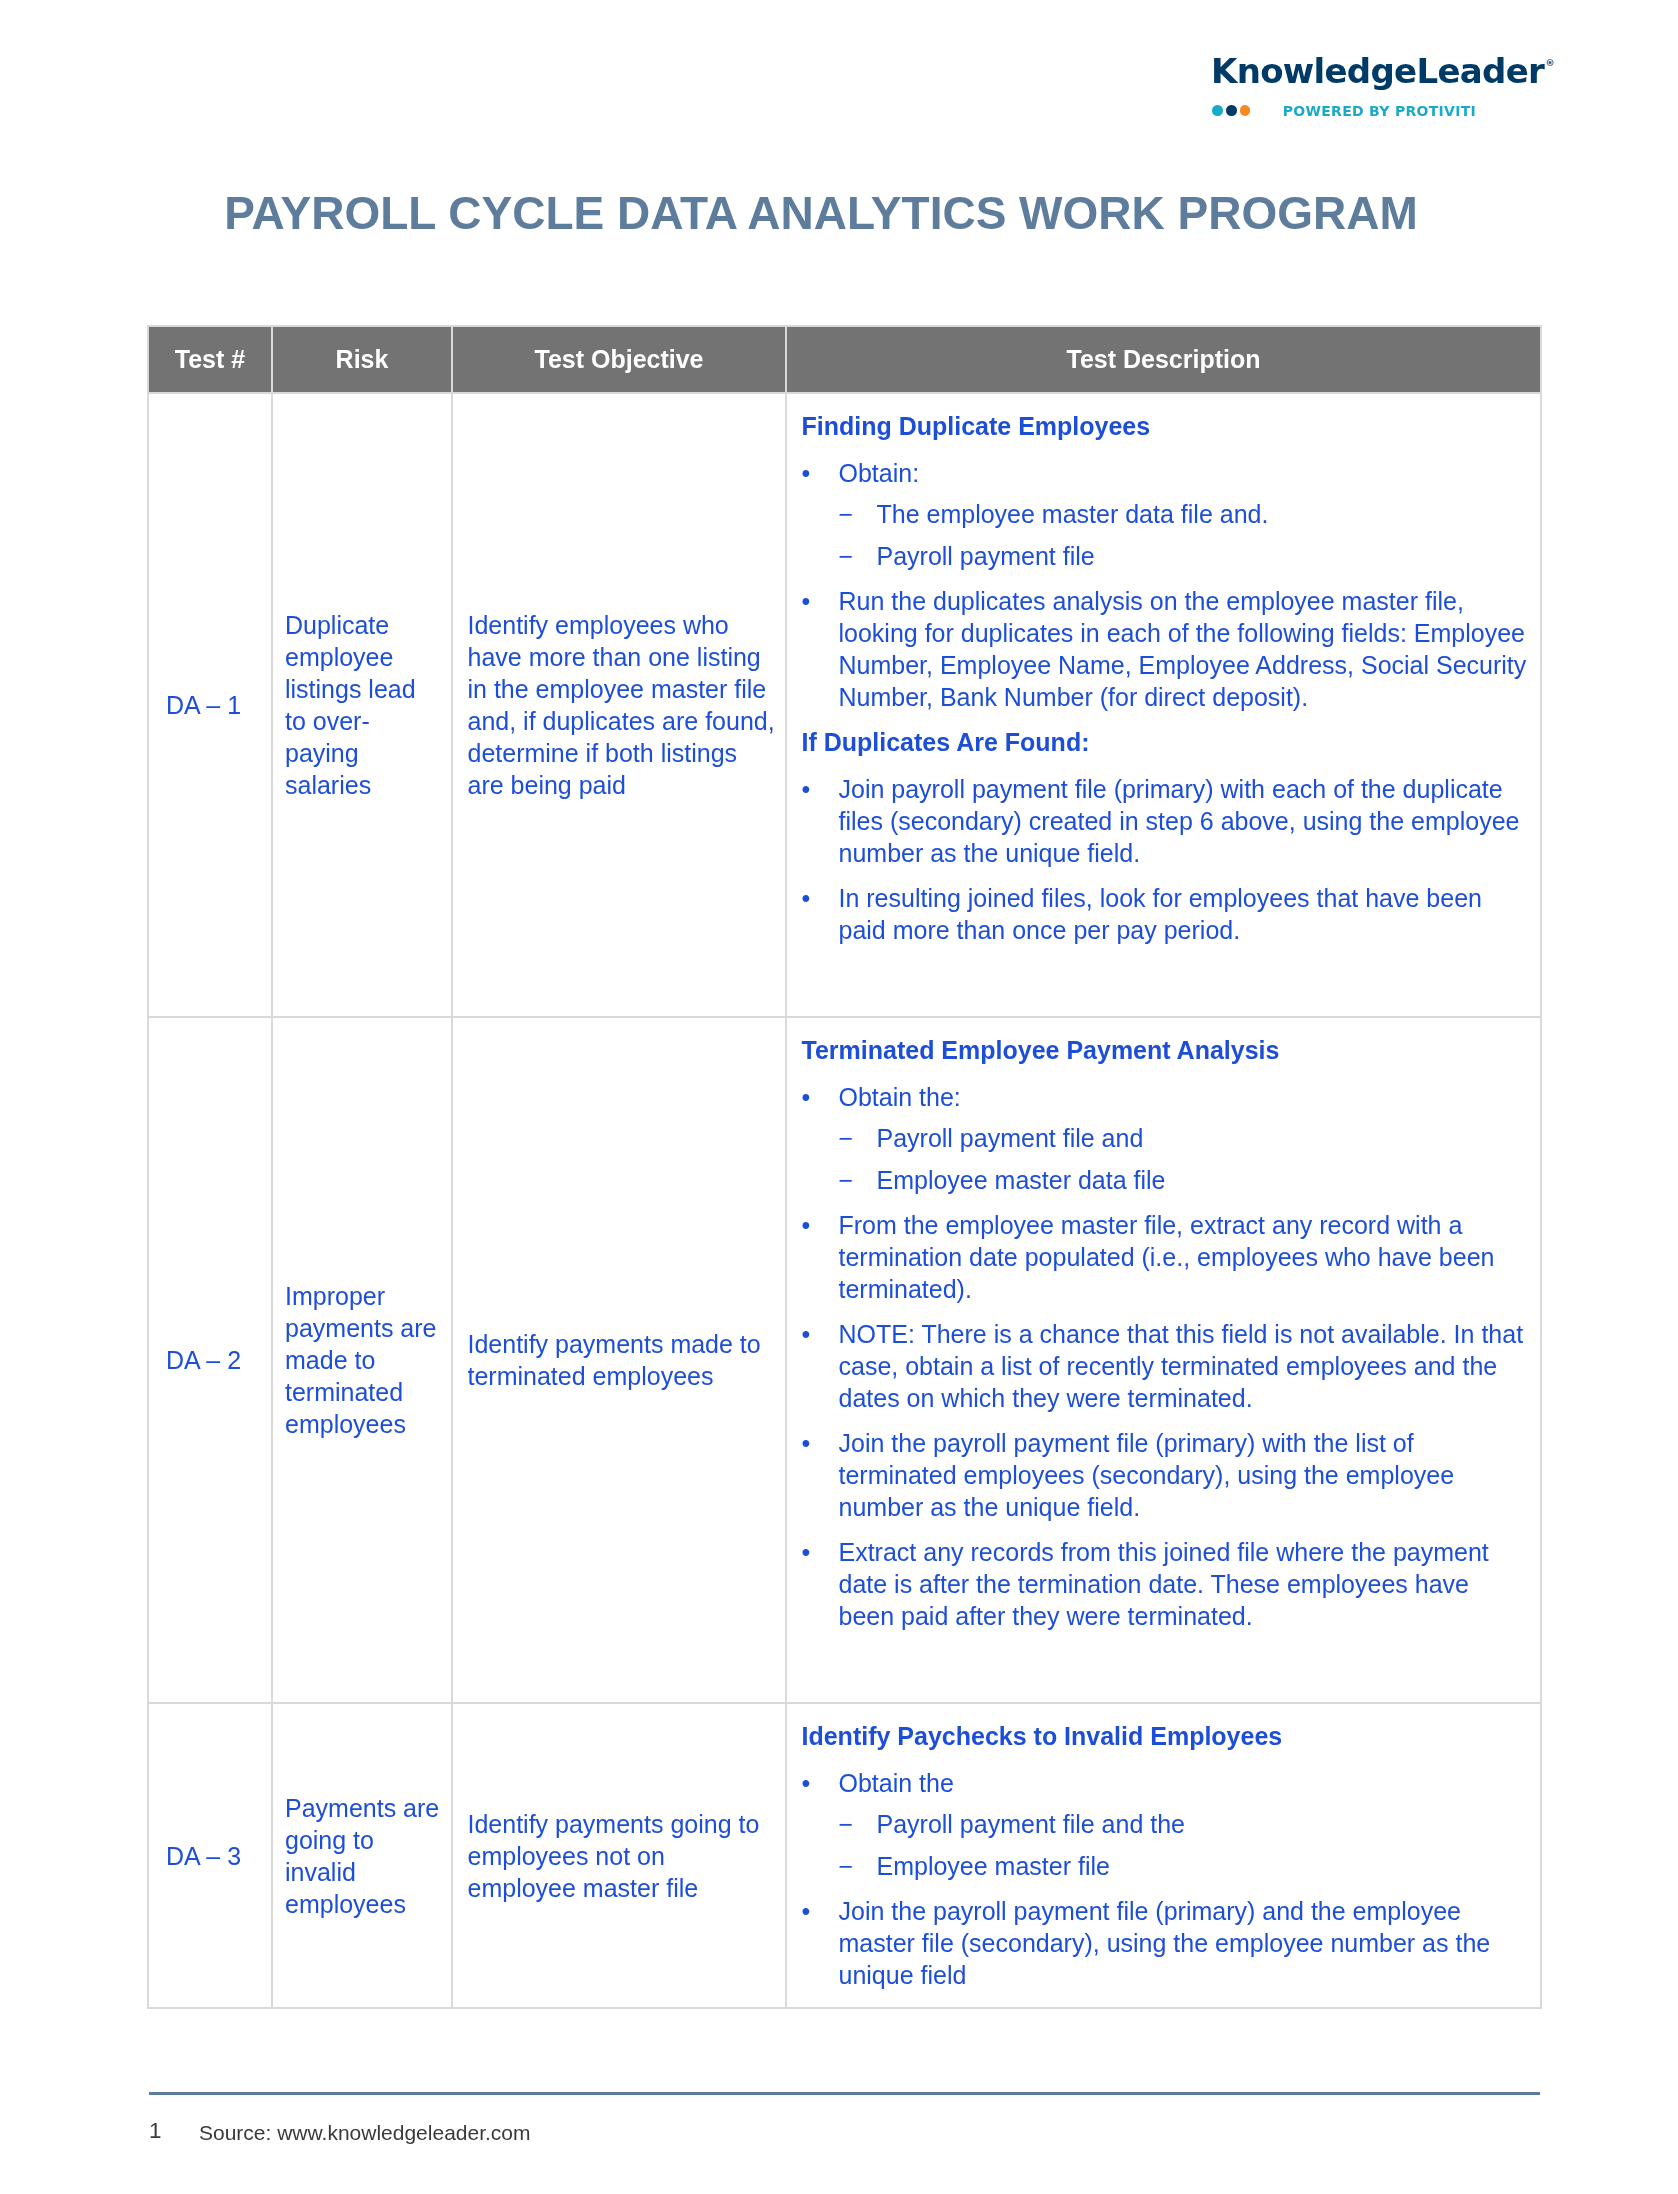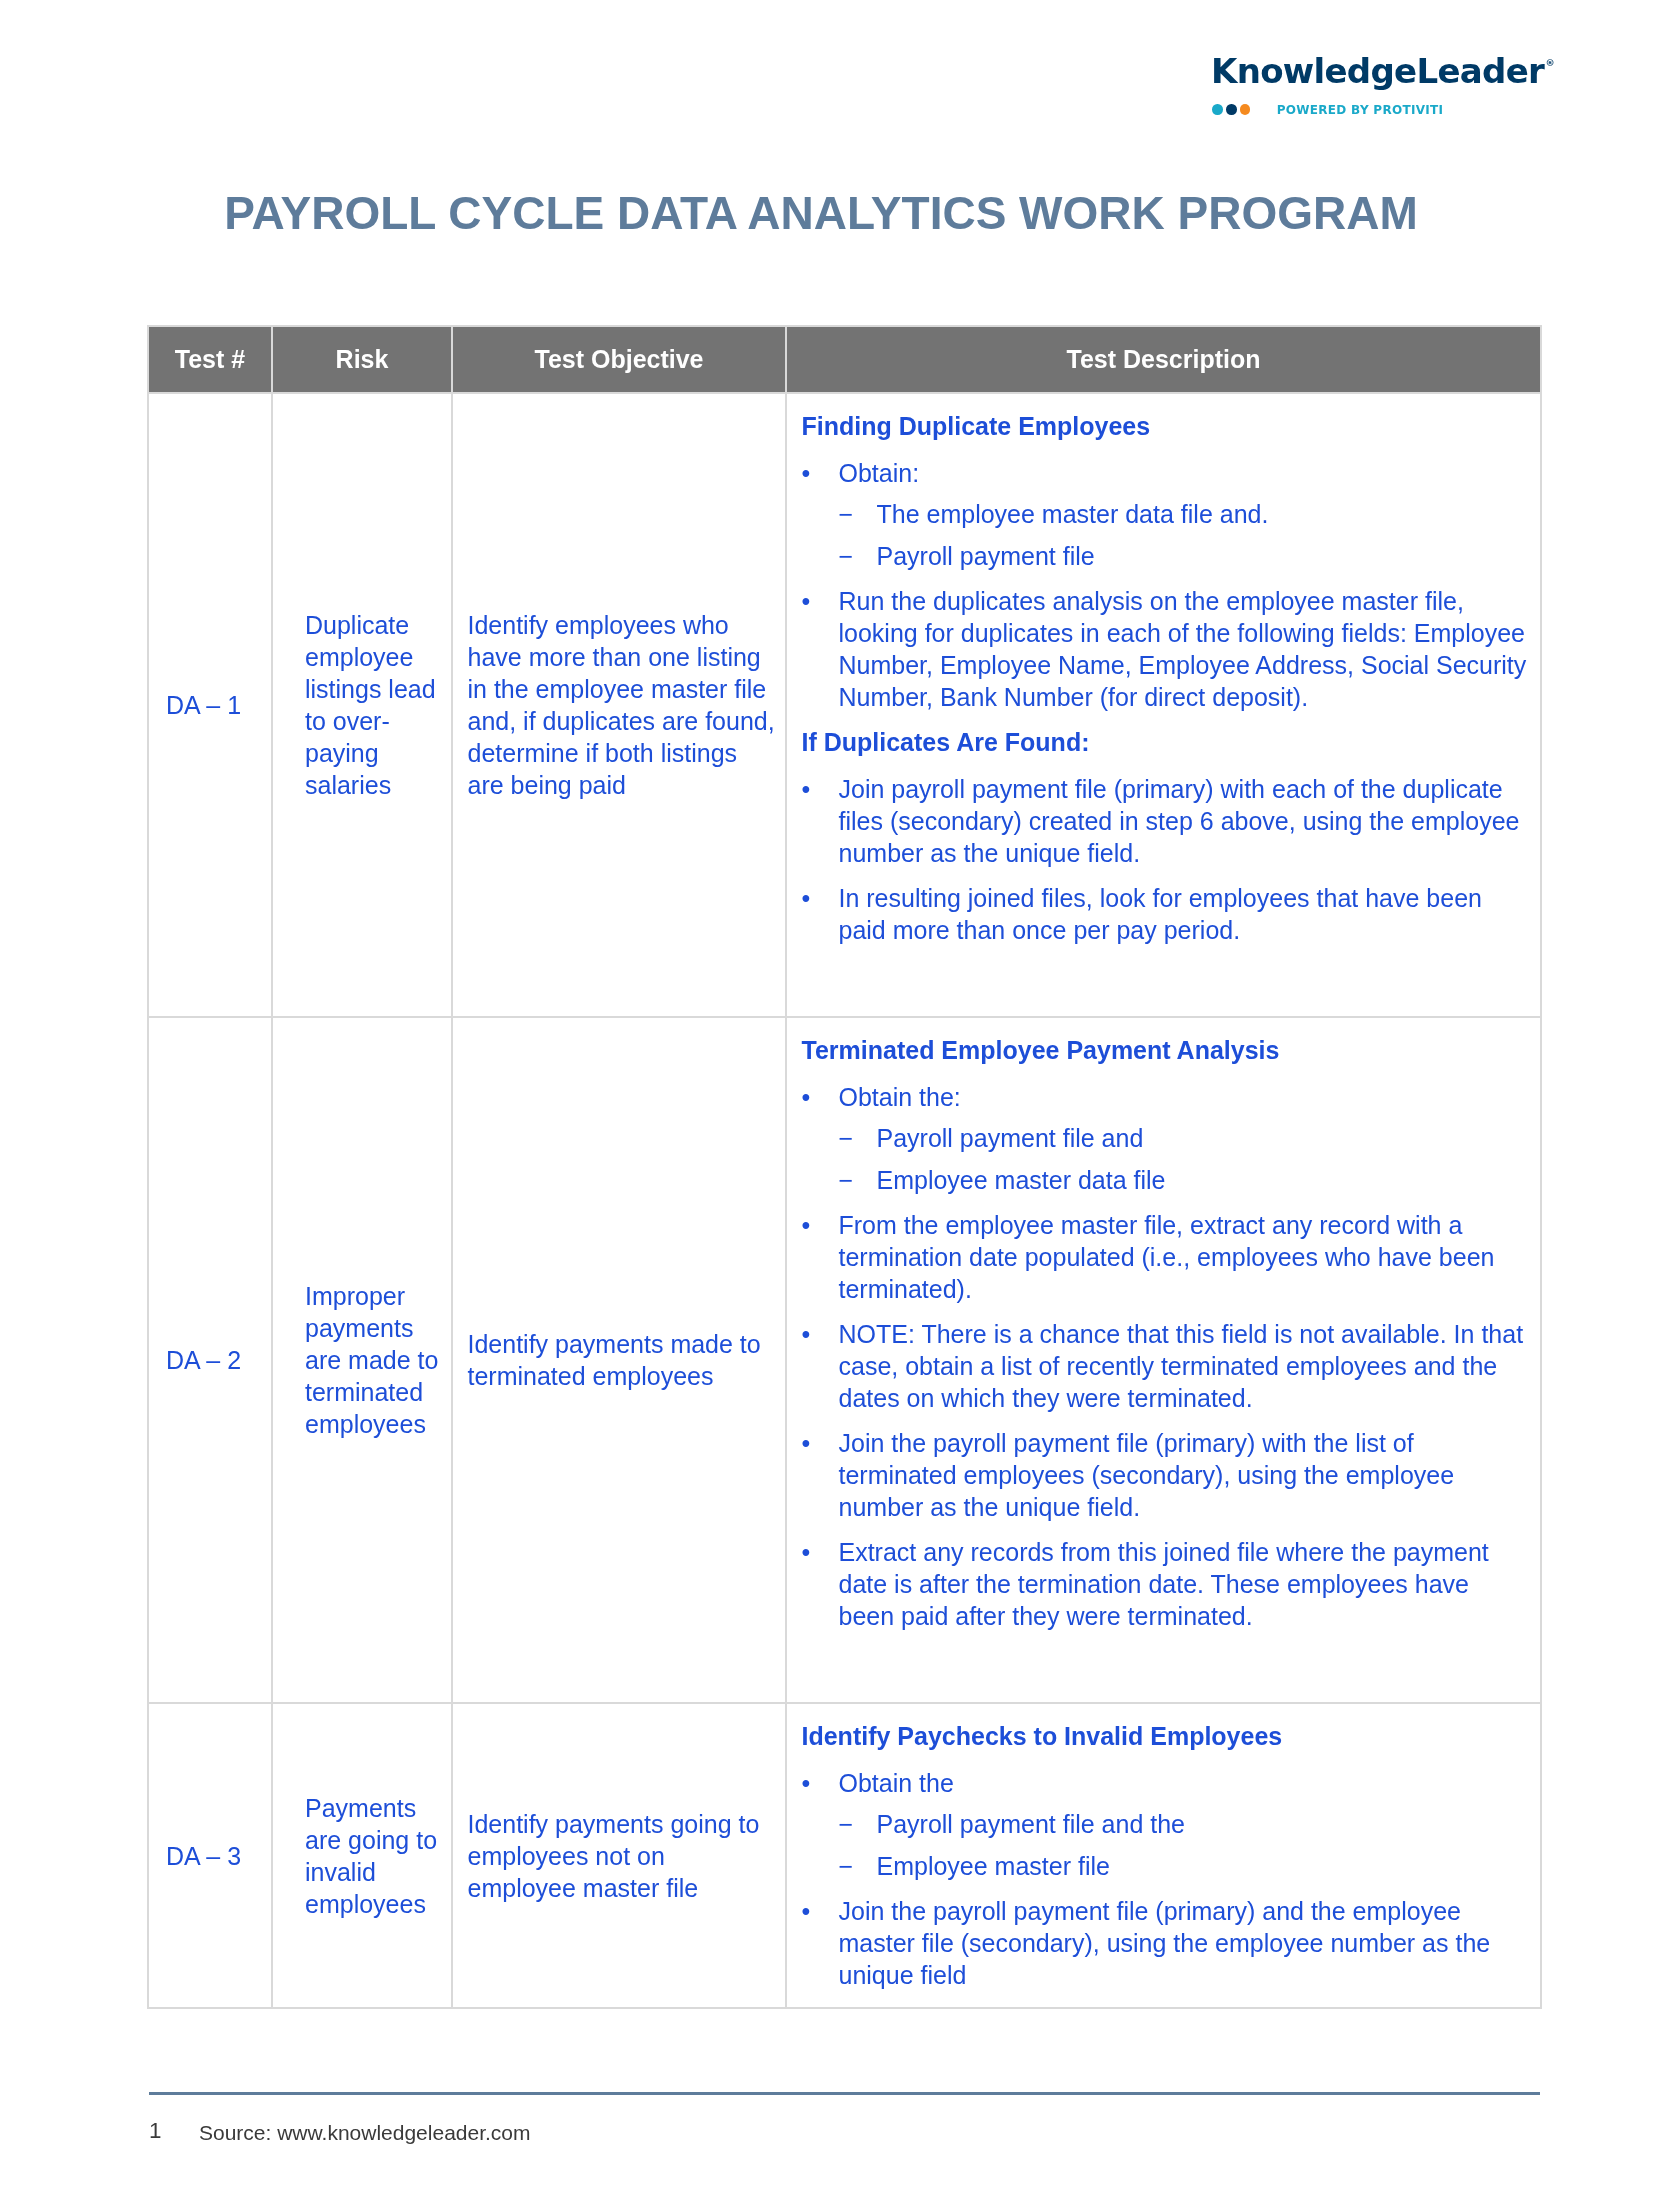--- a/index.html
+++ b/index.html
@@ -5,33 +5,33 @@
   * { box-sizing: border-box; margin: 0; padding: 0; }
   html, body { width: 1678px; height: 2194px; background: #ffffff; }
   body { position: relative; font-family: "Liberation Sans", sans-serif; color: #3a3a3a; overflow: hidden; }
 
   
   .logo { position: absolute; left: 1211px; top: 54px; width: 329px; }
   .logo-word { font-family: "DejaVu Sans", sans-serif; font-weight: bold; font-size: 34px; color: #003a66; letter-spacing: -0.7px; line-height: 1; white-space: nowrap; }
   .logo-reg { font-size: 9.2px; vertical-align: top; margin-left: 1.3px; position: relative; top: 4px; }
   .logo-sub { display: flex; align-items: center; margin-top: 14.5px; margin-left: 1.3px; }
   .dot { width: 10.5px; height: 10.5px; border-radius: 50%; margin-right: 3.3px; display: inline-block; }
-  .logo-powered { font-family: "DejaVu Sans", sans-serif; font-weight: bold; font-size: 12px; color: #1aa9c9; margin-left: 23px; letter-spacing: 0.3px; }
+  .logo-powered { font-family: "DejaVu Sans", sans-serif; font-weight: bold; font-size: 14px; color: #1aa9c9; margin-left: 29px; letter-spacing: 0.3px; }
 
   
   .title { position: absolute; left: 0; width: 1642px; top: 186px; text-align: center; font-weight: bold; font-size: 46px; color: #5e7c9b; letter-spacing: 0px; }
 
   
   .tbl { position: absolute; left: 147px; top: 325px; width: 1393px; border-collapse: collapse; table-layout: fixed; }
   .tbl th, .tbl td { border: 2px solid #d9d9d9; }
   .tbl th { background: #737373; color: #ffffff; font-weight: bold; font-size: 25px; height: 67px; text-align: center; vertical-align: middle; border-color: #d9d9d9; }
   .tbl td { font-size: 25px; line-height: 32px; vertical-align: middle; color: #1d4ed8; }
   .c1 { width: 124px; } .c2 { width: 180px; } .c3 { width: 334px; } .c4 { width: 755px; }
   td.cid { padding-left: 17px; padding-right: 0; white-space: nowrap; }
-  td.crisk { padding-left: 32px; padding-right: 9.2px; }
+  td.crisk { padding-left: 12px; padding-right: 9.2px; }
   td.cobj { padding-left: 14.5px; padding-right: 8px; }
   td.cdesc { padding: 16px 13px 16px 14.5px; vertical-align: top; }
   .row1 { height: 624px; } .row2 { height: 686px; } .row3 { height: 301px; }
 
   .sec-title { font-weight: bold; font-size: 25px; line-height: 32px; margin-bottom: 14.5px; }
   .sec-title.later { margin-top: 4px; }
   .bul { position: relative; padding-left: 37px; margin-bottom: 13px; }
   .bul .mk { position: absolute; left: 0; top: 0; width: 26px; }
   .sub { position: relative; padding-left: 75px; margin-bottom: 10.5px; }
   .sub .mk { position: absolute; left: 37px; top: 0; }

